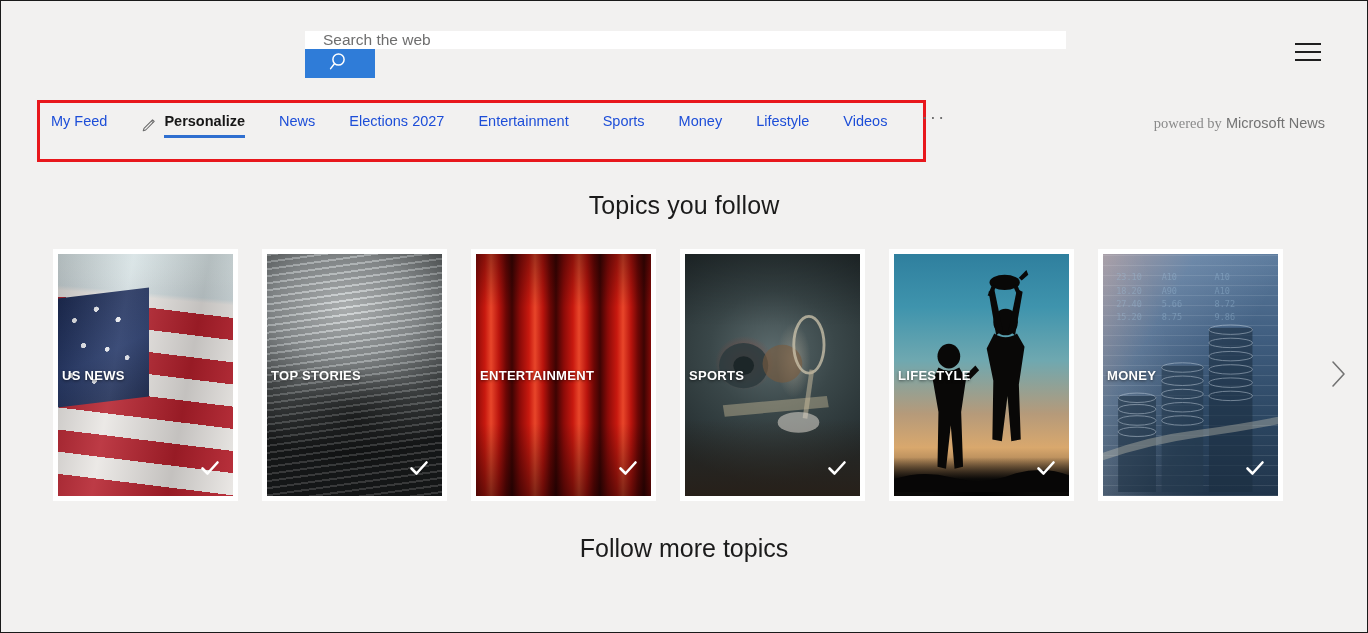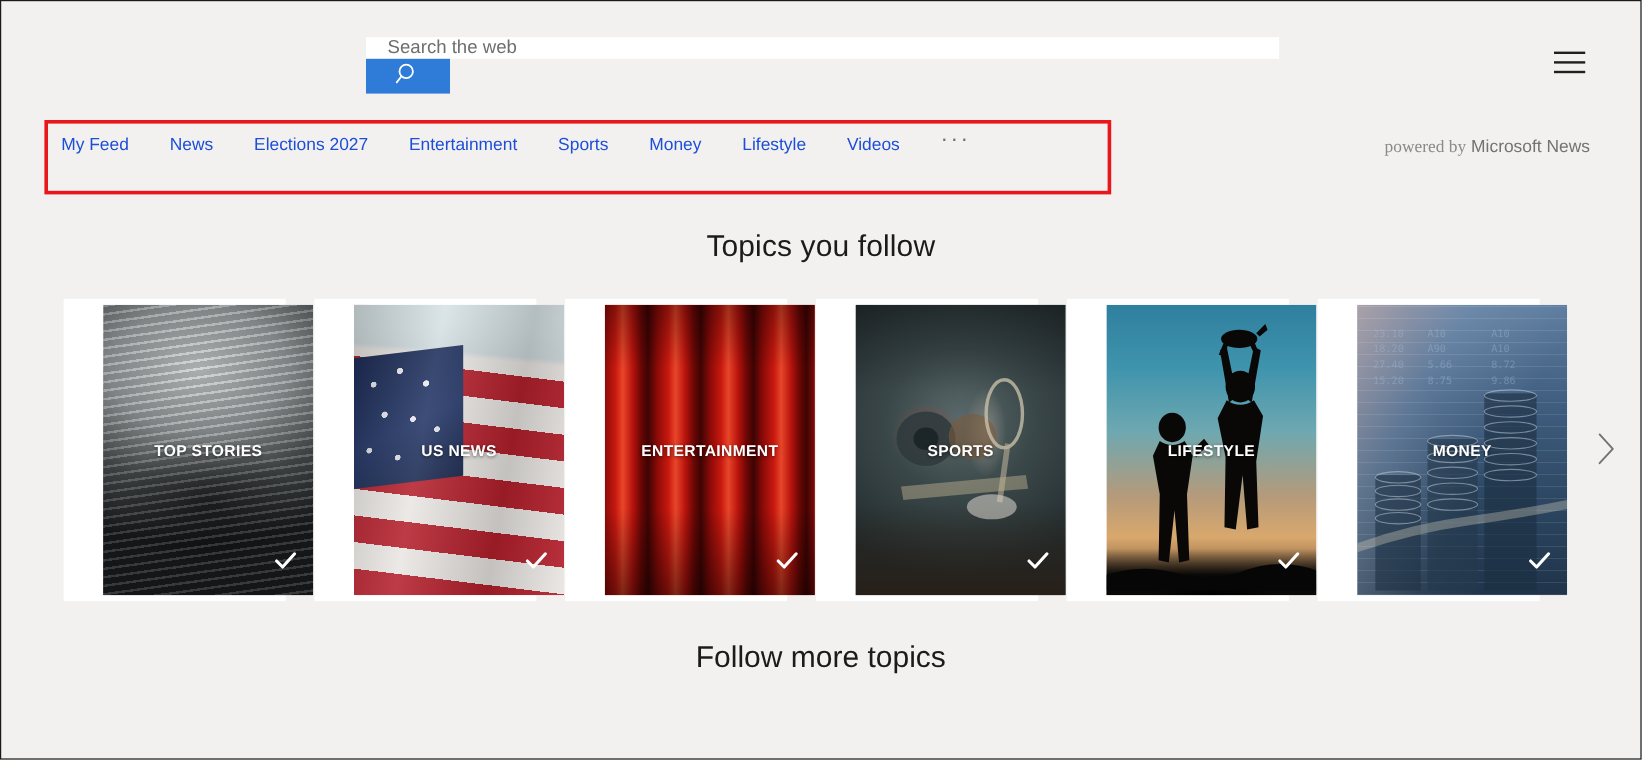--- a/index.html
+++ b/index.html
@@ -181,22 +181,21 @@
     flex: 0 0 auto;
   }
 
   .card-image {
     position: relative;
     width: 100%;
     height: 100%;
     overflow: hidden;
     display: flex;
     align-items: center;
-    justify-content: center;
-    margin-left: 28px;
+    justify-content: flex-start;
   }
 
   .card-label {
     position: relative;
     z-index: 3;
     color: #ffffff;
     font-size: 13px;
     font-weight: bold;
     letter-spacing: 0.3px;
     text-align: center;
@@ -367,20 +366,29 @@
 <div class="nav-region">
 
   <div class="nav-highlight"></div>
 
   <div class="nav-tabs">
 
     <div class="nav-tab">
       <span class="tab-label">My Feed</span>
     </div>
 
+    <div class="nav-tab active">
+      <span class="pencil-icon">
+        <svg width="15" height="15" viewBox="0 0 16 16">
+          <path d="M12.3 1.9 L14.1 3.7 L5.0 12.8 L2.4 13.6 L3.2 11.0 Z" fill="none" stroke="#6b6b6b" stroke-width="1.1" stroke-linejoin="round"></path>
+          <line x1="11.0" y1="3.2" x2="12.8" y2="5.0" stroke="#6b6b6b" stroke-width="1.1"></line>
+        </svg>
+      </span>
+      <span class="tab-label">Personalize</span>
+    </div>
 
     <div class="nav-tab">
       <span class="tab-label">News</span>
     </div>
 
     <div class="nav-tab">
       <span class="tab-label">Elections 2027</span>
     </div>
 
     <div class="nav-tab">
@@ -414,35 +422,35 @@
   </div>
 </div>
 
 <div class="section-title">Topics you follow</div>
 
 <div class="carousel">
   <div class="cards-row">
 
     <div class="topic-card">
       <div class="card-image">
-        <div class="art art-news"></div>
-        <div class="card-label">TOP STORIES</div>
+        <div class="art art-flag"></div>
+        <div class="flag-shade"></div>
+        <div class="card-label">US NEWS</div>
         <div class="card-check">
           <svg width="20" height="20" viewBox="0 0 20 20">
             <polyline points="2.5,10.5 7.5,15.5 17.5,4.5" fill="none" stroke="#ffffff" stroke-width="2.6" stroke-linecap="round" stroke-linejoin="round"></polyline>
           </svg>
         </div>
       </div>
     </div>
 
     <div class="topic-card">
       <div class="card-image">
-        <div class="art art-flag"></div>
-        <div class="flag-shade"></div>
-        <div class="card-label">US NEWS</div>
+        <div class="art art-news"></div>
+        <div class="card-label">TOP STORIES</div>
         <div class="card-check">
           <svg width="20" height="20" viewBox="0 0 20 20">
             <polyline points="2.5,10.5 7.5,15.5 17.5,4.5" fill="none" stroke="#ffffff" stroke-width="2.6" stroke-linecap="round" stroke-linejoin="round"></polyline>
           </svg>
         </div>
       </div>
     </div>
 
     <div class="topic-card">
       <div class="card-image">

